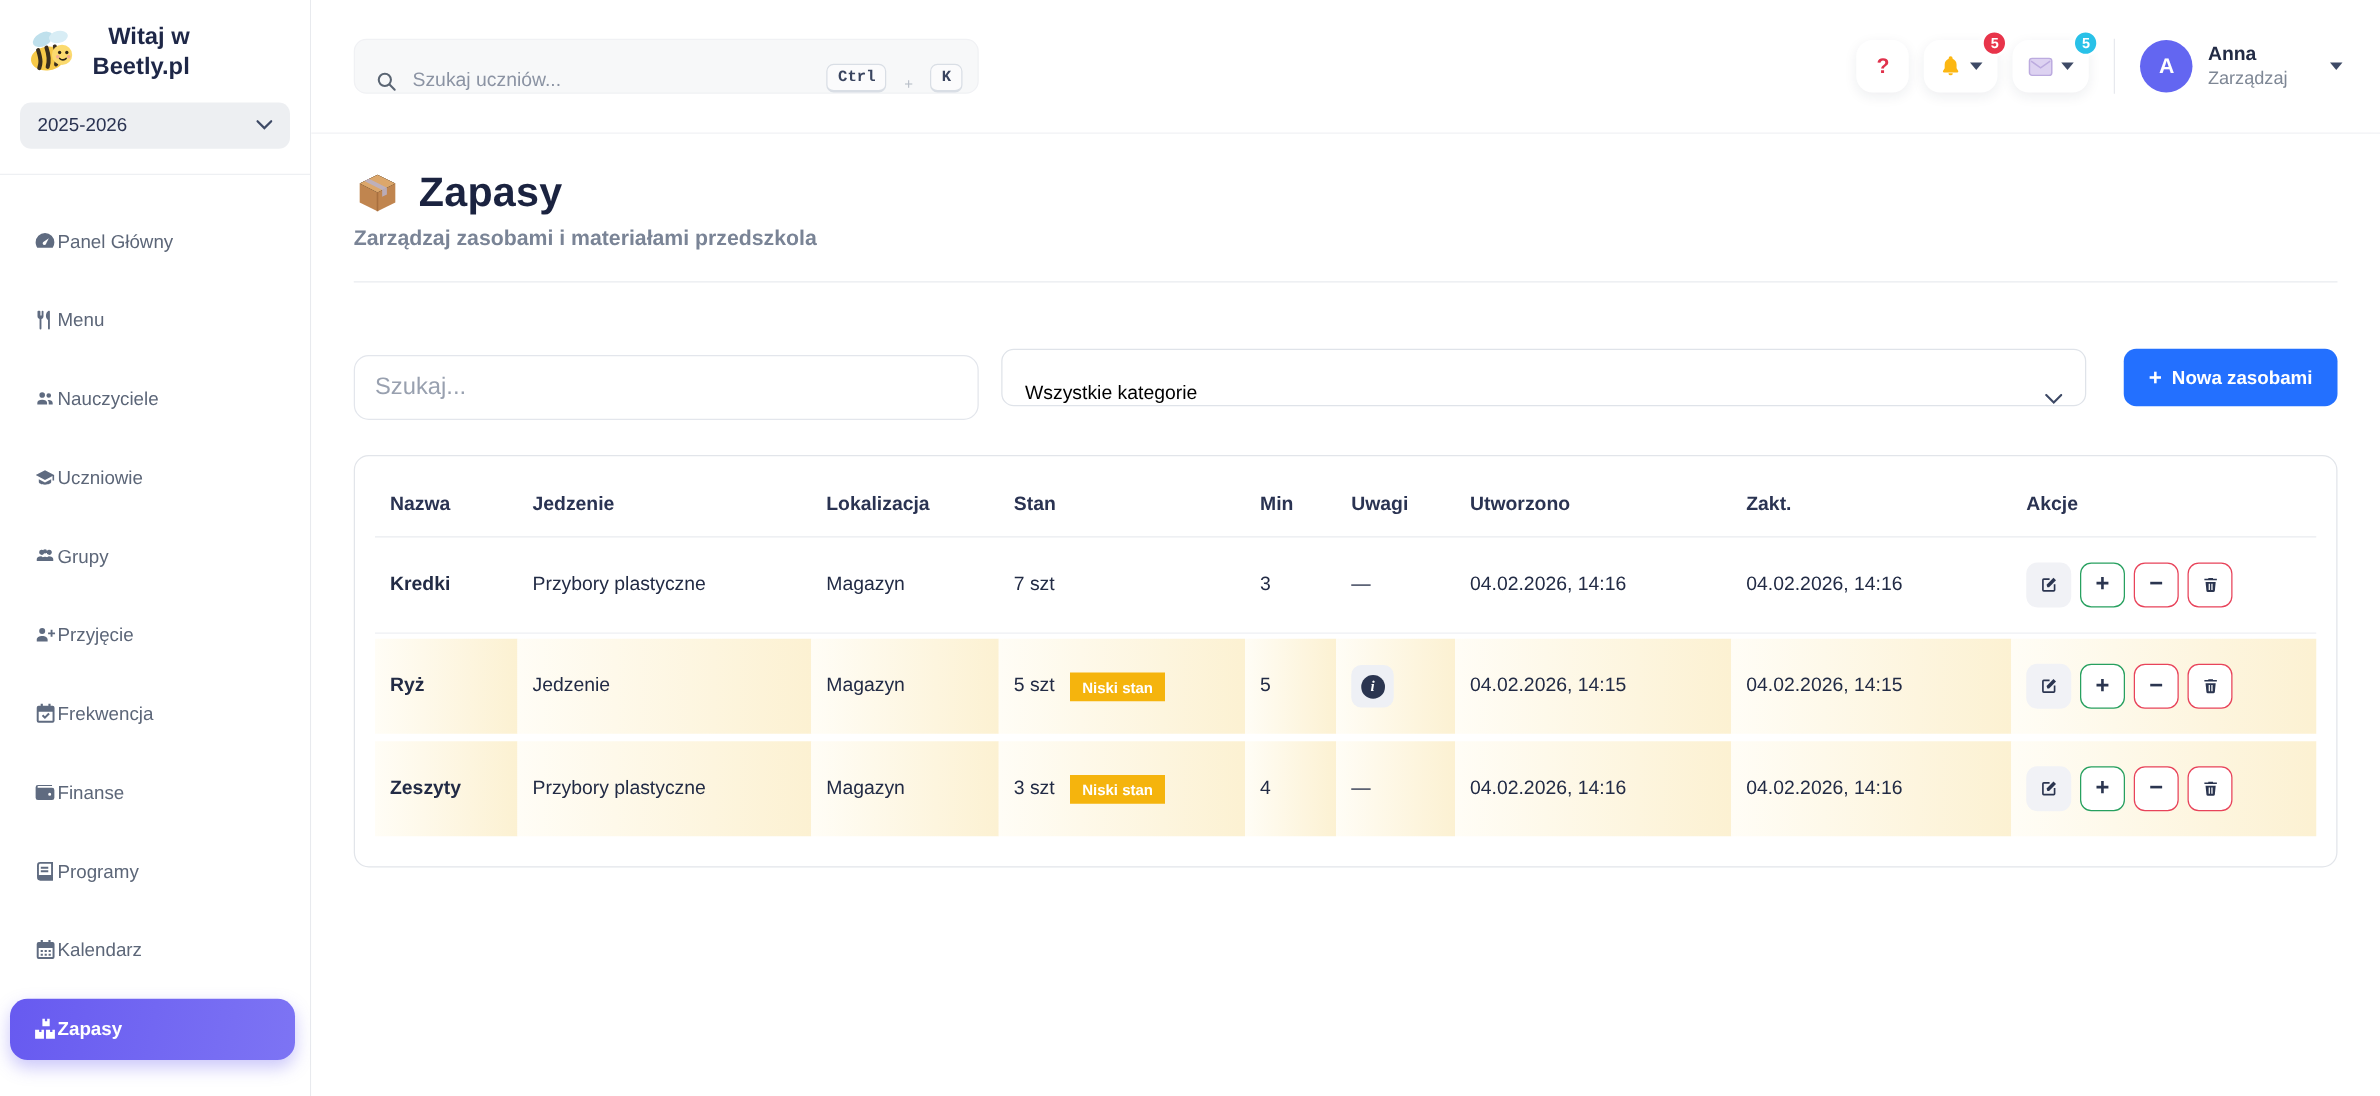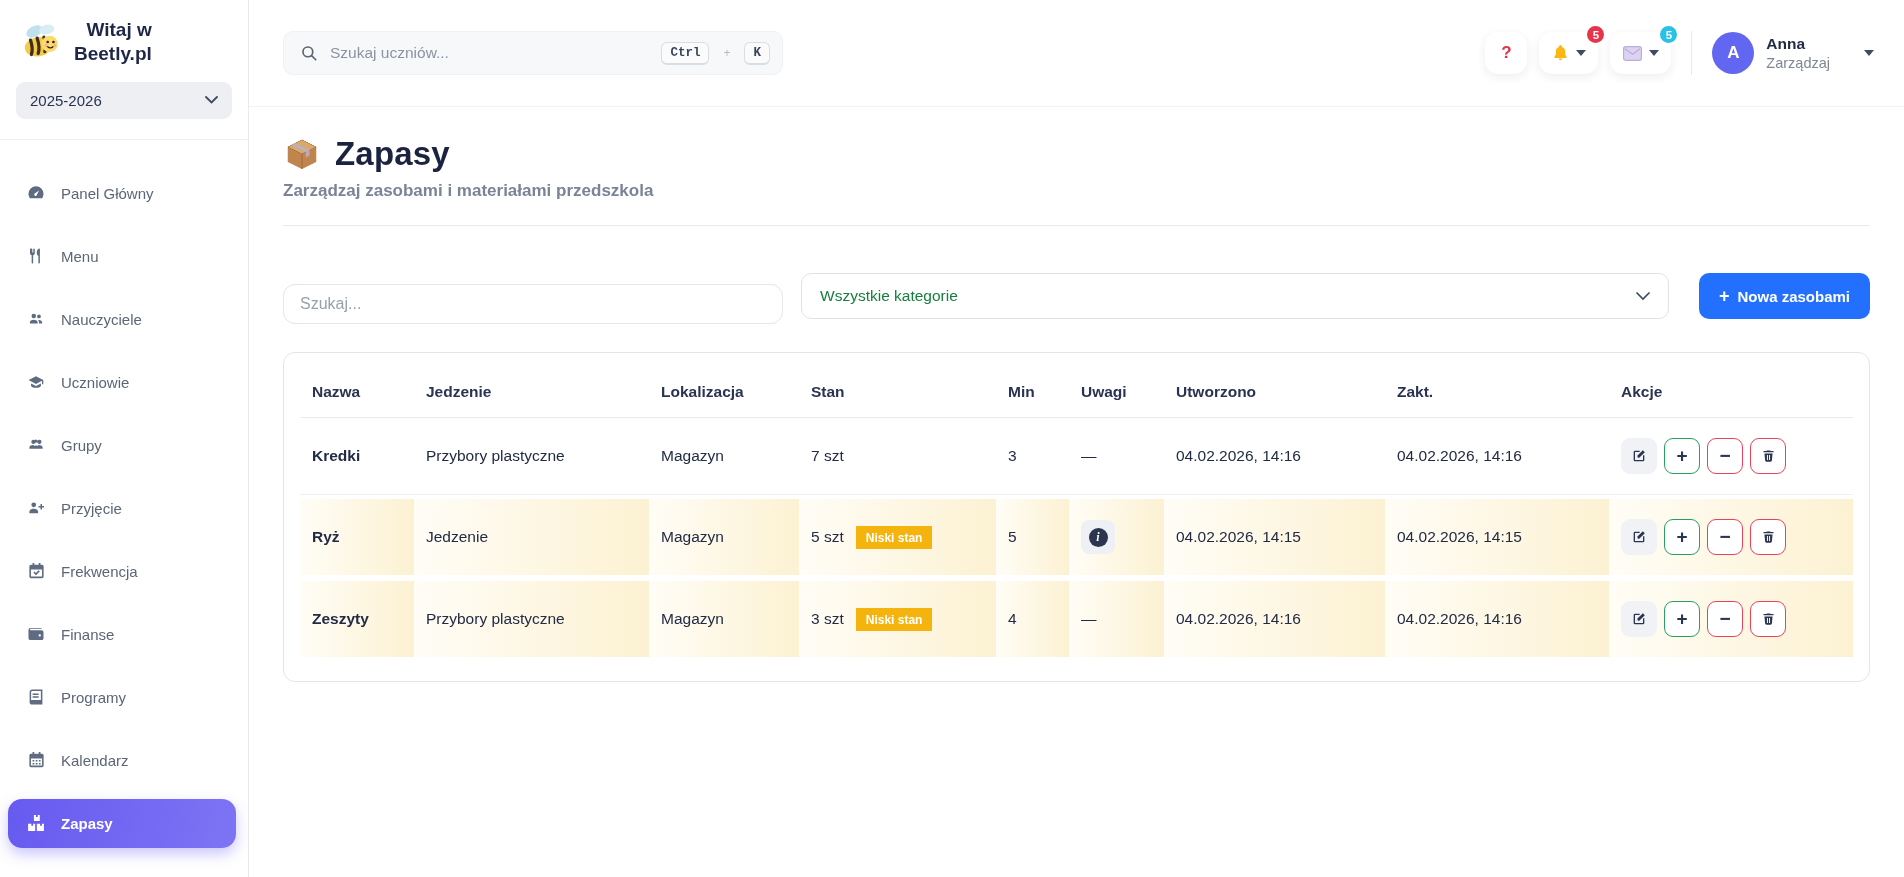--- a/index.html
+++ b/index.html
@@ -8,29 +8,29 @@
   .app { display:flex; width:100%; height:100%; }
 
   
   .sidebar { width:249px; height:100%; background:#ffffff; border-right:1px solid #e8eaee; display:flex; flex-direction:column; flex:0 0 249px; }
   .sidebar-header { padding:18px 16px 20px 16px; border-bottom:1px solid #eef0f3; }
   .logo-row { display:flex; align-items:center; gap:10px; padding:0 2px; }
   .bee { width:46px; height:46px; flex:0 0 46px; }
   .brand { font-size:19px; font-weight:800; color:#1e2747; line-height:1.25;text-align:right; }
   .year-select { margin-top:16px; width:100%; height:37px; background:#edeff2; border:none; border-radius:9px; display:flex; align-items:center; justify-content:space-between; padding:0 14px; font-size:15px; color:#2a3352; cursor:pointer; font-family:inherit; }
   .nav { padding-top:22px; flex:1; display:flex; flex-direction:column; }
-  .nav-item { height:63px; display:flex; align-items:center; gap:15px; padding:0 26px; color:#5c6optional678; color:#5c6678; font-size:15px; cursor:pointer; }
+  .nav-item { height:63px; display:flex; align-items:center; padding:0 26px; color:#5c6optional678; color:#5c6678; font-size:15px; cursor:pointer; }
   .nav-item .nicon { width:20px; height:20px; flex:0 0 20px; color:#5f6b80; display:flex; align-items:center; justify-content:center; }
   .nav-item.active { height:49px; margin:7px 12px 14px 8px; padding:0 18px; border-radius:14px; background:linear-gradient(100deg,#675af0 0%,#7d74f4 100%); color:#ffffff; box-shadow:0 6px 14px rgba(104,92,240,.35); font-weight:600; }
   .nav-item.active .nicon { color:#ffffff; }
 
   
   .main { flex:1; display:flex; flex-direction:column; background:#ffffff; min-width:0; }
   .topbar { height:107px; flex:0 0 107px; display:flex; align-items:center; justify-content:space-between; padding:0 30px 0 34px; border-bottom:1px solid #f1f2f5; background:#fff; }
-  .search-box { width:500px; height:44px; background:#f7f8f9; border:1px solid #f0f1f4; border-radius:10px; display:flex; align-items:center; padding:0 12px 0 16px; gap:12px; }
+  .search-box { width:500px; height:44px; background:#f7f8f9; border:1px solid #f0f1f4; border-radius:10px; display:flex; align-items:flex-end; padding:0 12px 0 16px; gap:12px; }
   .search-box input { flex:1; border:none; outline:none; background:transparent; font-size:15.5px; color:#2a3352; font-family:inherit; }
   .search-box input::placeholder { color:#8b93a3; }
   .kbd { background:#fbfbfc; border:1px solid #d9dee5; border-bottom-width:2px; border-radius:6px; padding:3px 8px; font-family:"Liberation Mono","DejaVu Sans Mono",monospace; font-size:12.5px; font-weight:700; color:#39445f; }
   .kbd-plus { color:#b7bdc7; font-size:12px; margin:0 2px; }
   .topbar-right { display:flex; align-items:center; gap:12px; }
   .icon-btn { position:relative; height:42px; background:#fff; border:none; border-radius:13px; box-shadow:0 3px 10px rgba(30,40,70,.08); display:flex; align-items:center; justify-content:center; gap:6px; cursor:pointer; padding:0 12px; }
   .icon-btn.square { width:42px; padding:0; }
   .help-q { color:#e0314b; font-weight:800; font-size:17px; }
   .caret { width:0; height:0; border-left:5px solid transparent; border-right:5px solid transparent; border-top:6px solid #3e4a66; }
   .badge { position:absolute; top:-8px; right:-8px; min-width:21px; height:21px; border-radius:50%; display:flex; align-items:center; justify-content:center; font-size:11.5px; font-weight:700; color:#fff; border:2px solid #fff; }
@@ -45,23 +45,23 @@
 
   
   .content { padding:28px 34px; flex:1; overflow:hidden; }
   .title-row { display:flex; align-items:center; gap:14px; }
   .pkg { width:38px; height:38px; }
   .page-title { font-size:33px; font-weight:800; color:#1b2340; letter-spacing:.2px; }
   .subtitle { margin-top:8px; font-size:17px; color:#7a8496;font-weight:bold; }
   .divider { border:none; border-top:1px solid #e9ebef; margin-top:24px; }
 
   .filters { margin-top:42px; display:flex; align-items:center; gap:18px; }
-  .filter-search { width:500px; flex:0 0 500px; height:40px; border:1px solid #e3e6ec; border-radius:12px; padding:0 16px; font-size:16px; color:#2a3352; outline:none; font-family:inherit;margin-top:16px; }
+  .filter-search { width:500px; flex:0 0 500px; height:52px; border:1px solid #e3e6ec; border-radius:12px; padding:0 16px; font-size:19px; color:#2a3352; outline:none; font-family:inherit;margin-top:16px; }
   .filter-search::placeholder { color:#98a0af; }
-  .filter-select { flex:1; height:46px; border:1px solid #dfe3e9; border-radius:10px; display:flex; align-items:center; justify-content:space-between; padding:0 18px; font-size:15.5px; color:#15803d; background:#fff; cursor:pointer; margin-right:12px; }
+  .filter-select { flex:1; height:46px; border:1px solid #dfe3e9; border-radius:10px; display:flex; align-items:flex-end; justify-content:space-between; padding:0 18px; font-size:15.5px; color:#000000; background:#fff; cursor:pointer; margin-right:12px; }
   .btn-primary { height:46px; background:#2370ff; border:none; border-radius:10px; color:#fff; font-size:15px; font-weight:700; padding:0 20px; display:flex; align-items:center; gap:8px; cursor:pointer; font-family:inherit; }
   .btn-primary .plus { font-size:18px; font-weight:800; line-height:1; }
 
   
   .table-card { margin-top:28px; border:1px solid #e2e5ea; border-radius:12px; padding:12px 16px 22px 16px; background:#fff; }
   .trow, .thead { display:grid; grid-template-columns:114px 235px 150px 197px 73px 95px 221px 224px 1fr; align-items:center; }
   .thead > div { padding:18px 0 16px 12px; font-size:15.5px; font-weight:700; color:#2a3352; }
   .thead { border-bottom:1px solid #e9ebef; }
   .trow > div { padding:20px 6px 20px 12px; font-size:15.5px; color:#222b45; display:flex; align-items:center; min-height:62px; }
   .trow { border-bottom:1px solid #eef0f4; }

